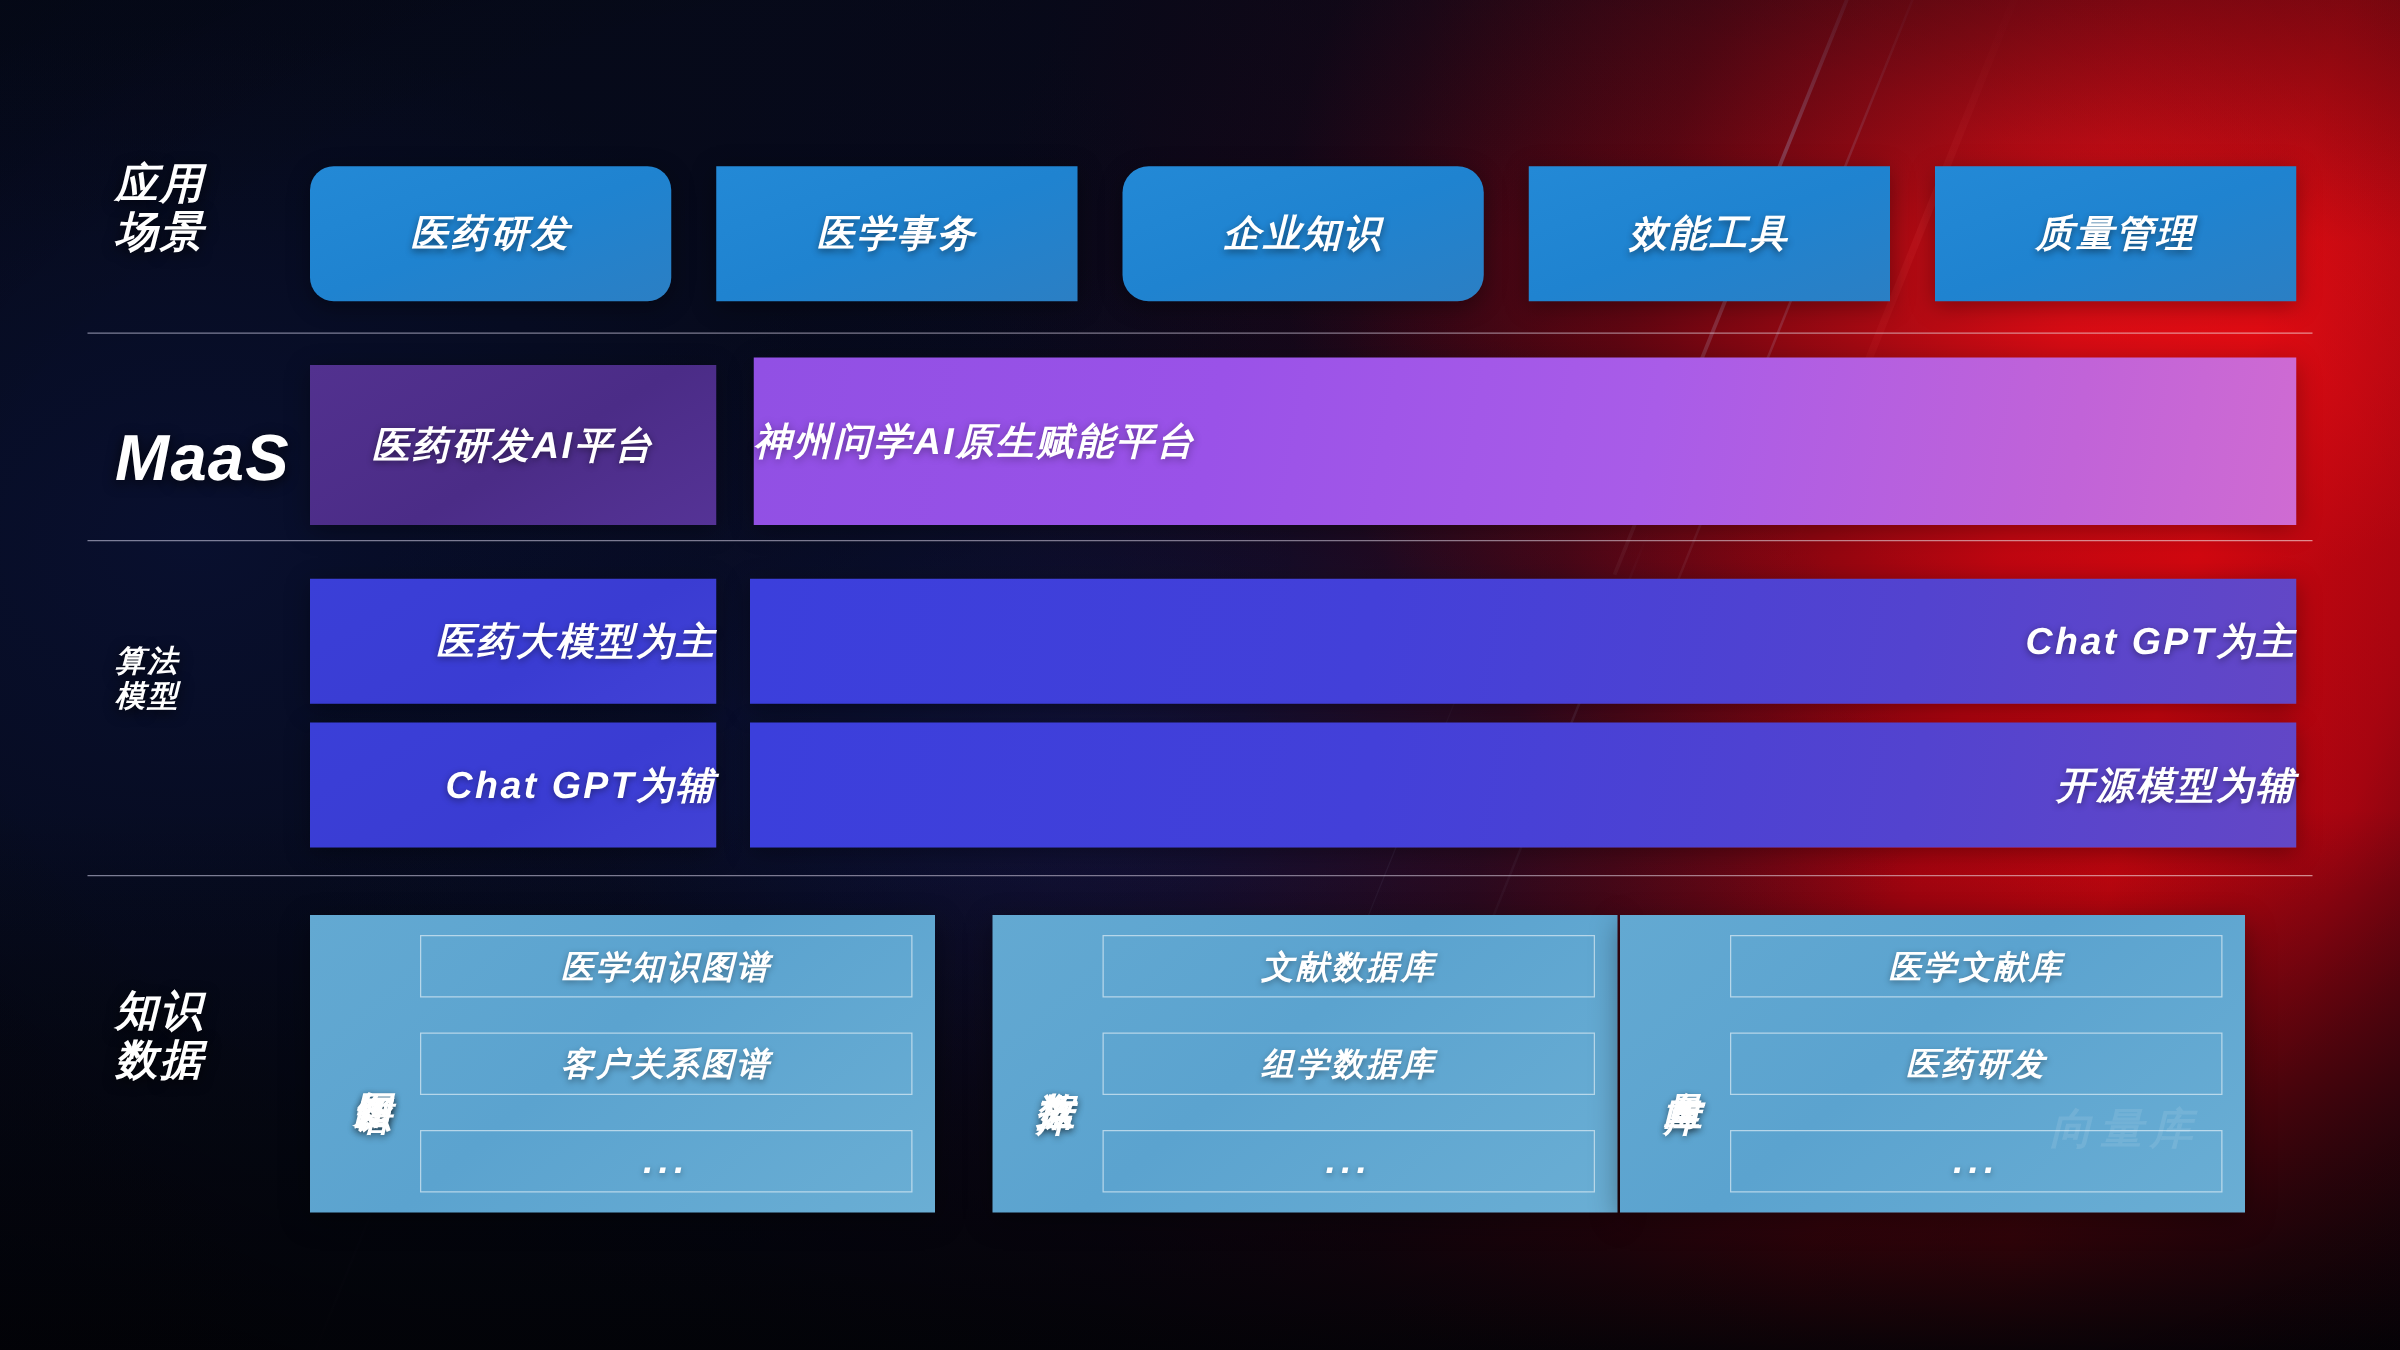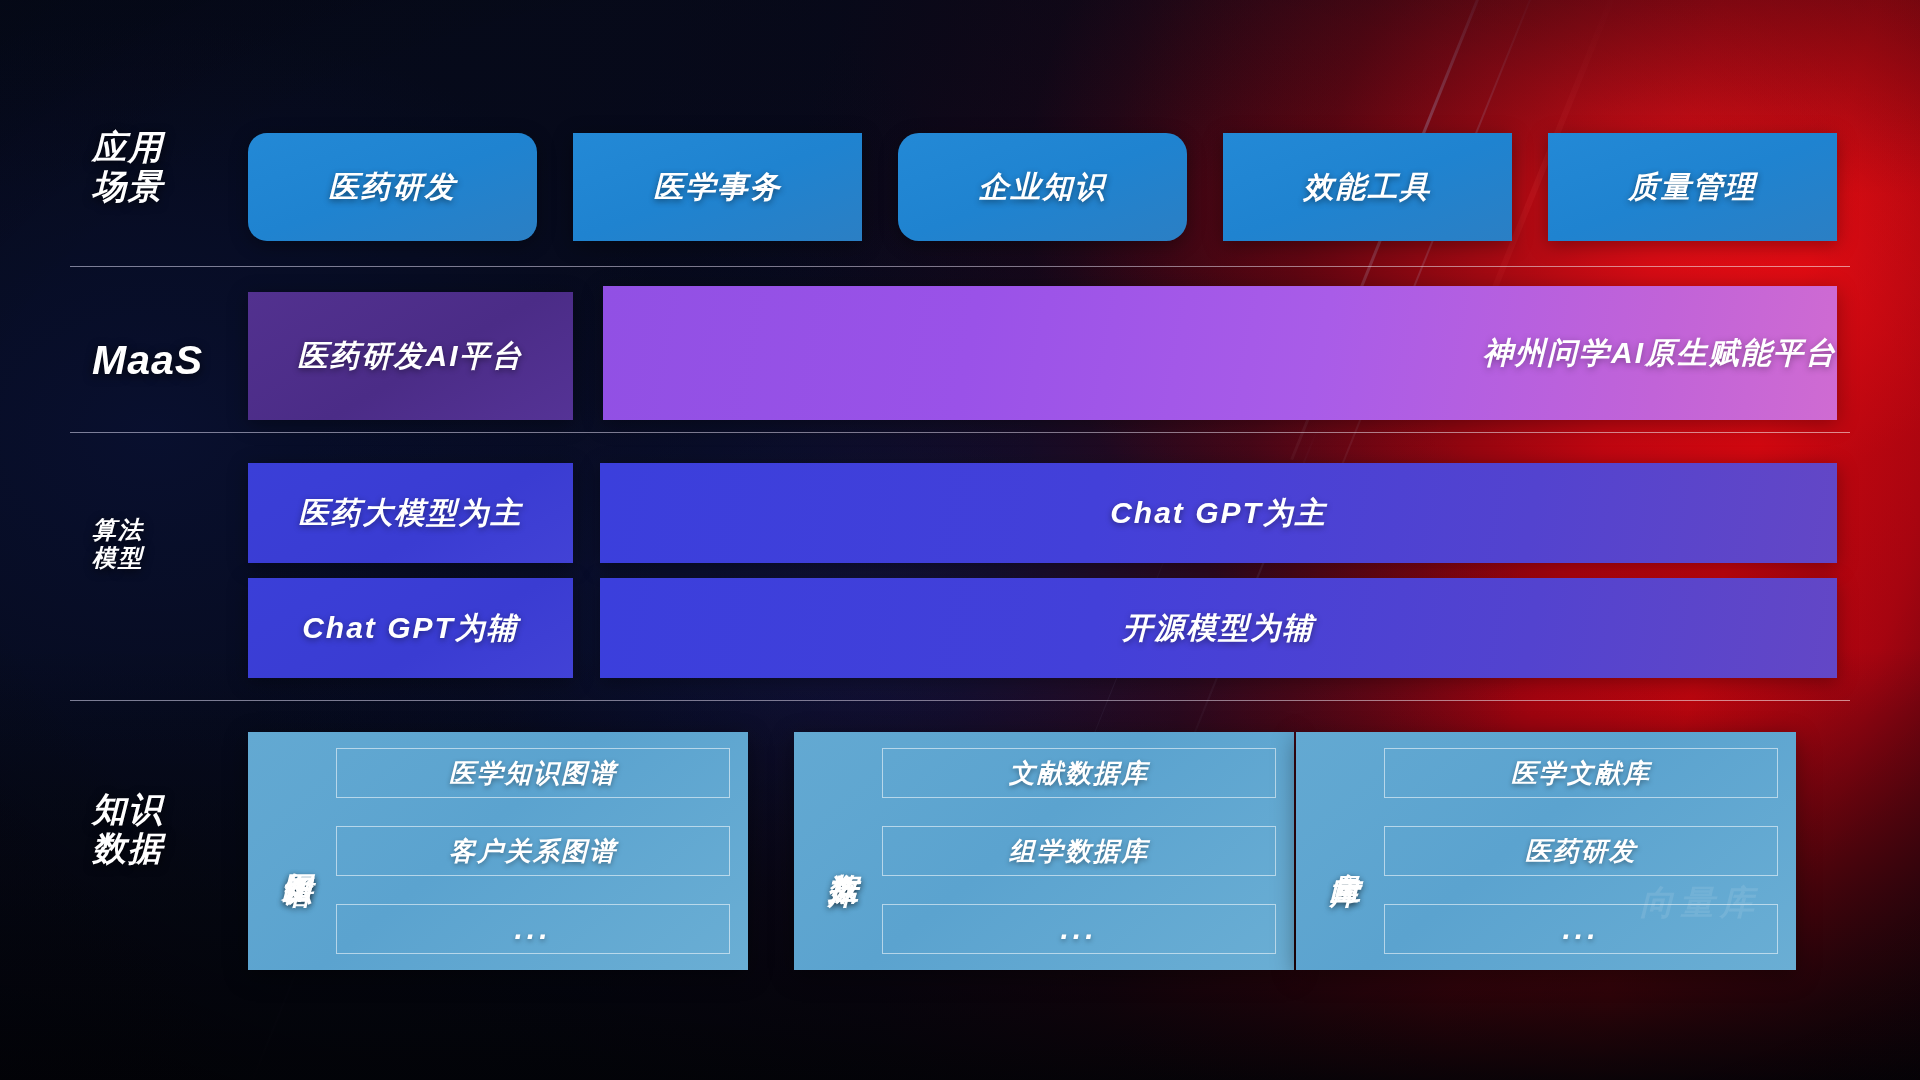--- a/index.html
+++ b/index.html
@@ -79,30 +79,30 @@
     position:absolute;
     background:linear-gradient(150deg,#52318f 0%,#4b2c87 55%,#553396 100%);
     display:flex;align-items:center;justify-content:center;
     color:#fff;font-size:30px;font-weight:bold;letter-spacing:2px;
     text-shadow:0 2px 6px rgba(0,0,0,.45);
     box-shadow:0 4px 18px rgba(0,0,0,.35);
   }
   .maas-wide{
     position:absolute;
     background:linear-gradient(100deg,#9150e4 0%,#9a52e8 30%,#a95ce8 58%,#c163d8 85%,#cf6bd2 100%);
-    display:flex;align-items:center;justify-content:flex-end;
+    display:flex;align-items:center;justify-content:flex-start;
     color:#fff;font-size:30px;font-weight:bold;letter-spacing:2px;
     text-shadow:0 2px 7px rgba(0,0,0,.35);
     box-shadow:0 4px 20px rgba(0,0,0,.32);
   }
 
   
   .algo-box{
     position:absolute;height:100px;
-    display:flex;align-items:center;justify-content:center;
+    display:flex;align-items:center;justify-content:flex-end;
     color:#fff;font-size:30px;font-weight:bold;letter-spacing:2px;
     text-shadow:0 2px 6px rgba(0,0,0,.4);
     box-shadow:0 4px 18px rgba(0,0,0,.35);
   }
   .algo-left{background:linear-gradient(150deg,#3a3fd8 0%,#3a3cd2 60%,#4242d6 100%);}
   .algo-right{background:linear-gradient(100deg,#3b3fdc 0%,#4340d9 40%,#5343cf 75%,#6347c6 100%);}
 
   
   .kd-card{
     position:absolute;
@@ -173,21 +173,21 @@
   </div>
   <div class="app-box" style="left:1223px;top:133px;width:289px;">
     <span>效能工具</span>
   </div>
   <div class="app-box" style="left:1548px;top:133px;width:289px;">
     <span>质量管理</span>
   </div>
 
   <div class="divider" style="top:266px;"></div>
 
-  <div class="row-label" style="left:92px;top:337px;width:200px;font-size:41px;letter-spacing:1px;">MaaS</div>
+  <div class="row-label" style="left:92px;top:337px;width:200px;font-size:52px;letter-spacing:1px;">MaaS</div>
 
   <div class="maas-small" style="left:248px;top:292px;width:325px;height:128px;">
     <span>医药研发AI平台</span>
   </div>
 
   <div class="maas-wide" style="left:603px;top:286px;width:1234px;height:134px;">
     <span>神州问学AI原生赋能平台</span>
   </div>
 
   <div class="divider" style="top:432px;"></div>

